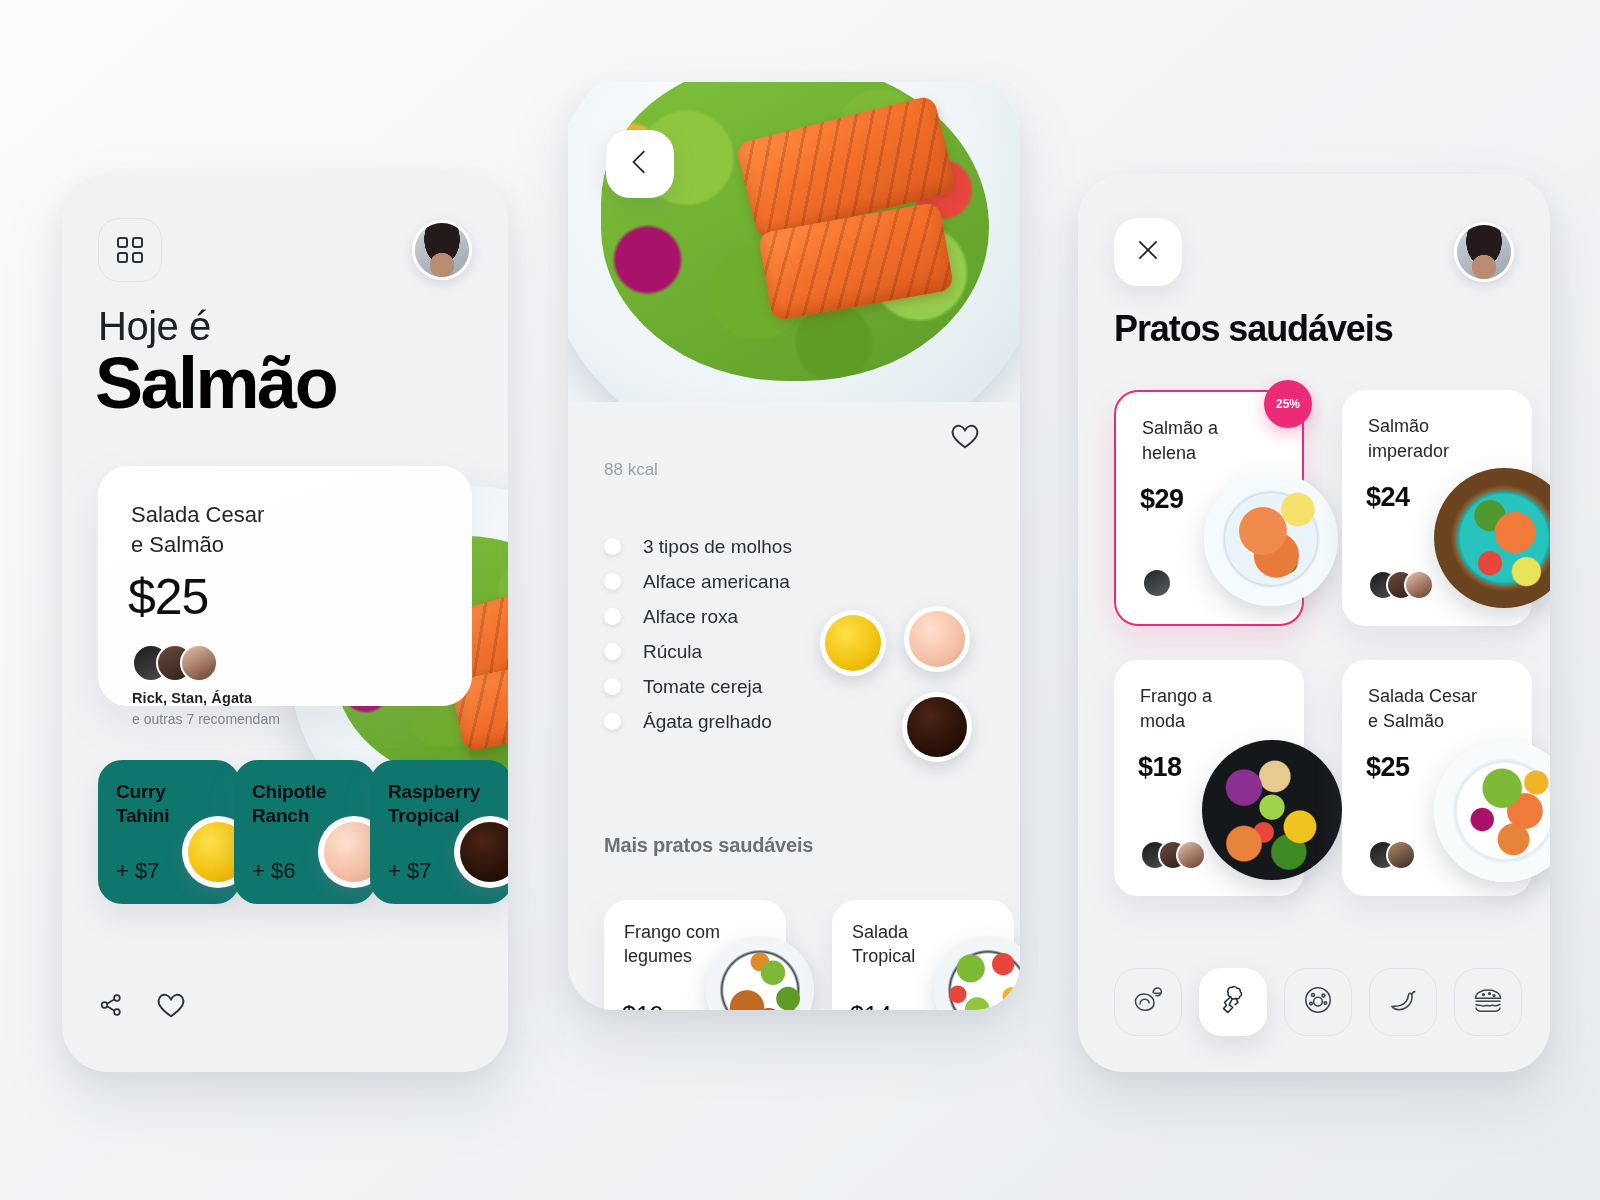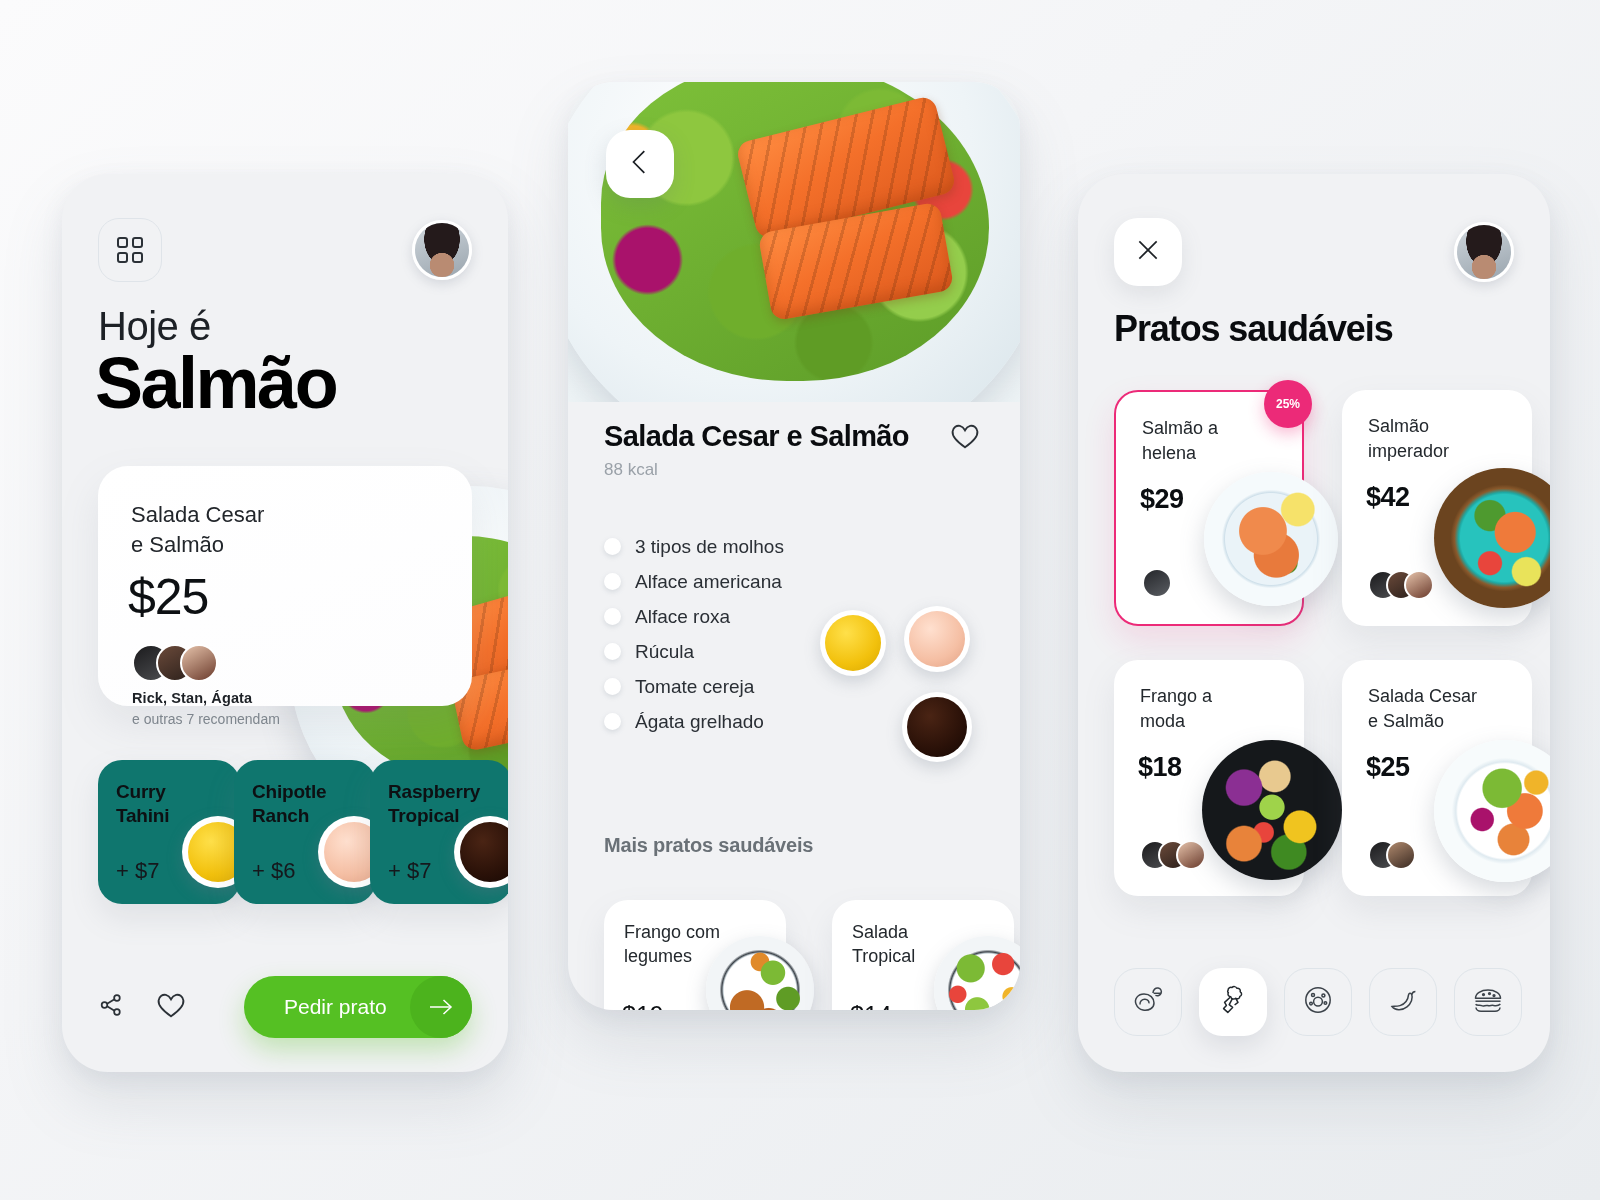--- a/index.html
+++ b/index.html
@@ -167,21 +167,21 @@
   #phone-detail .title {
     position:absolute; left: 36px; top: 338px;
     font-size: 29px; font-weight: 800; color:#0a0c0f; letter-spacing:-0.6px;
   }
   #phone-detail .kcal {
     position:absolute; left: 36px; top: 378px;
     font-size: 17px; color:#9aa1a8;
   }
   #phone-detail .heart-top { position:absolute; right: 40px; top: 340px; }
   .ing-list { position:absolute; left: 36px; top: 450px; }
-  .ing-row { display:flex; align-items:center; height: 29px; margin-bottom: 6px; }
+  .ing-row { display:flex; align-items:center; height: 29px; margin-bottom: 6px; gap: 8px; }
   .ing-dot {
     width: 17px; height: 17px; border-radius: 50%; background:#ffffff;
     box-shadow: 0 2px 5px rgba(120,130,145,0.22); margin-right: 14px; flex:none;
   }
   .ing-txt { font-size: 19px; color:#2a2f35; }
   .sauce-dot {
     position:absolute; border-radius:50%; background:#fff;
     box-shadow: 0 6px 16px rgba(110,120,135,0.26);
     display:flex; align-items:center; justify-content:center;
   }
@@ -352,29 +352,20 @@
           <circle cx="17.5" cy="18.5" r="2.6"></circle>
         <line x1="8.4" y1="10.8" x2="15.2" y2="6.8"></line>
           <line x1="8.4" y1="13.2" x2="15.2" y2="17.2"></line>
       </svg>
     </span>
     <span>
       <svg width="30" height="28" viewBox="0 0 24 22" fill="none" stroke="#2b3137" stroke-width="1.5">
         <path d="M12 20 C 4 14.5 1.6 10.6 2.1 7.3 C 2.6 4 5.4 2.3 7.9 2.9 C 9.8 3.4 11.2 4.9 12 6.4 C 12.8 4.9 14.2 3.4 16.1 2.9 C 18.6 2.3 21.4 4 21.9 7.3 C 22.4 10.6 20 14.5 12 20 Z"></path>
       </svg>
     </span>
-    <div class="order-btn">
-      <span class="lbl">Pedir prato</span>
-      <span class="circ">
-        <svg width="28" height="22" viewBox="0 0 28 22" fill="none" stroke="#ffffff" stroke-width="1.5">
-          <line x1="3" y1="11" x2="24" y2="11"></line>
-            <polyline points="16.5,4 24,11 16.5,18"></polyline>
-        </svg>
-      </span>
-    </div>
   </div>
 </div>
 
 <div class="phone" id="phone-detail">
 
   <div class="hero">
     <div class="salad-plate" style="left:-28px; top:-86px; width:510px; height:470px; border-radius:50%;">
       <span class="greens"></span>
       <span class="salmon-fillet" style="left:40%; top:26%; width:40%; height:21%; transform:rotate(-14deg);"></span>
       <span class="salmon-fillet" style="left:44%; top:47%; width:36%; height:19%; transform:rotate(-10deg);"></span>
@@ -382,21 +373,20 @@
   </div>
 
   <div class="back-btn">
     <span>
       <svg width="22" height="28" viewBox="0 0 18 26" fill="none" stroke="#1d2126" stroke-width="1.6">
         <polyline points="13,3 3,13 13,23"></polyline>
       </svg>
     </span>
   </div>
 
-  <div class="title">Salada Cesar e Salmão</div>
   <div class="kcal">88 kcal</div>
   <span class="heart-top">
     <svg width="30" height="28" viewBox="0 0 24 22" fill="none" stroke="#2b3137" stroke-width="1.5">
       <path d="M12 20 C 4 14.5 1.6 10.6 2.1 7.3 C 2.6 4 5.4 2.3 7.9 2.9 C 9.8 3.4 11.2 4.9 12 6.4 C 12.8 4.9 14.2 3.4 16.1 2.9 C 18.6 2.3 21.4 4 21.9 7.3 C 22.4 10.6 20 14.5 12 20 Z"></path>
     </svg>
   </span>
 
   <div class="ing-list">
     <div class="ing-row">
       <span class="ing-dot"></span>
@@ -506,21 +496,21 @@
           radial-gradient(circle at 40% 40%, #4d8a1f 0 9%, transparent 10%),
           radial-gradient(circle at 62% 68%, #4d8a1f 0 8%, transparent 9%),
           radial-gradient(circle at 50% 50%, #eaf3f8 0 48%, #cfe0ea 49%, #f5fafc 52%);"></div>
   </div>
 
   <div class="dish-tile" style="left:264px; top:216px;">
     <div class="tname">
       <span>Salmão</span><br>
       <span>imperador</span>
     </div>
-    <div class="tprice">$42</div>
+    <div class="tprice">$24</div>
     <div class="tile-avatars">
       <span class="a" style="left:0; background:linear-gradient(150deg,#1b1b1d,#4c4d50);"></span>
       <span class="a" style="left:18px;background:linear-gradient(150deg,#6b4a3a,#2d211c);"></span>
       <span class="a" style="left:36px;background:linear-gradient(150deg,#e6c3ab,#6b3b2c);"></span>
     </div>
     <div class="tile-plate" style="right:-42px; bottom:18px; width:140px; height:140px;
         background:
           radial-gradient(circle at 58% 46%, #ef7a3a 0 18%, transparent 19%),
           radial-gradient(circle at 40% 34%, #4e9a2f 0 12%, transparent 13%),
           radial-gradient(circle at 40% 68%, #e8453c 0 9%, transparent 10%),

